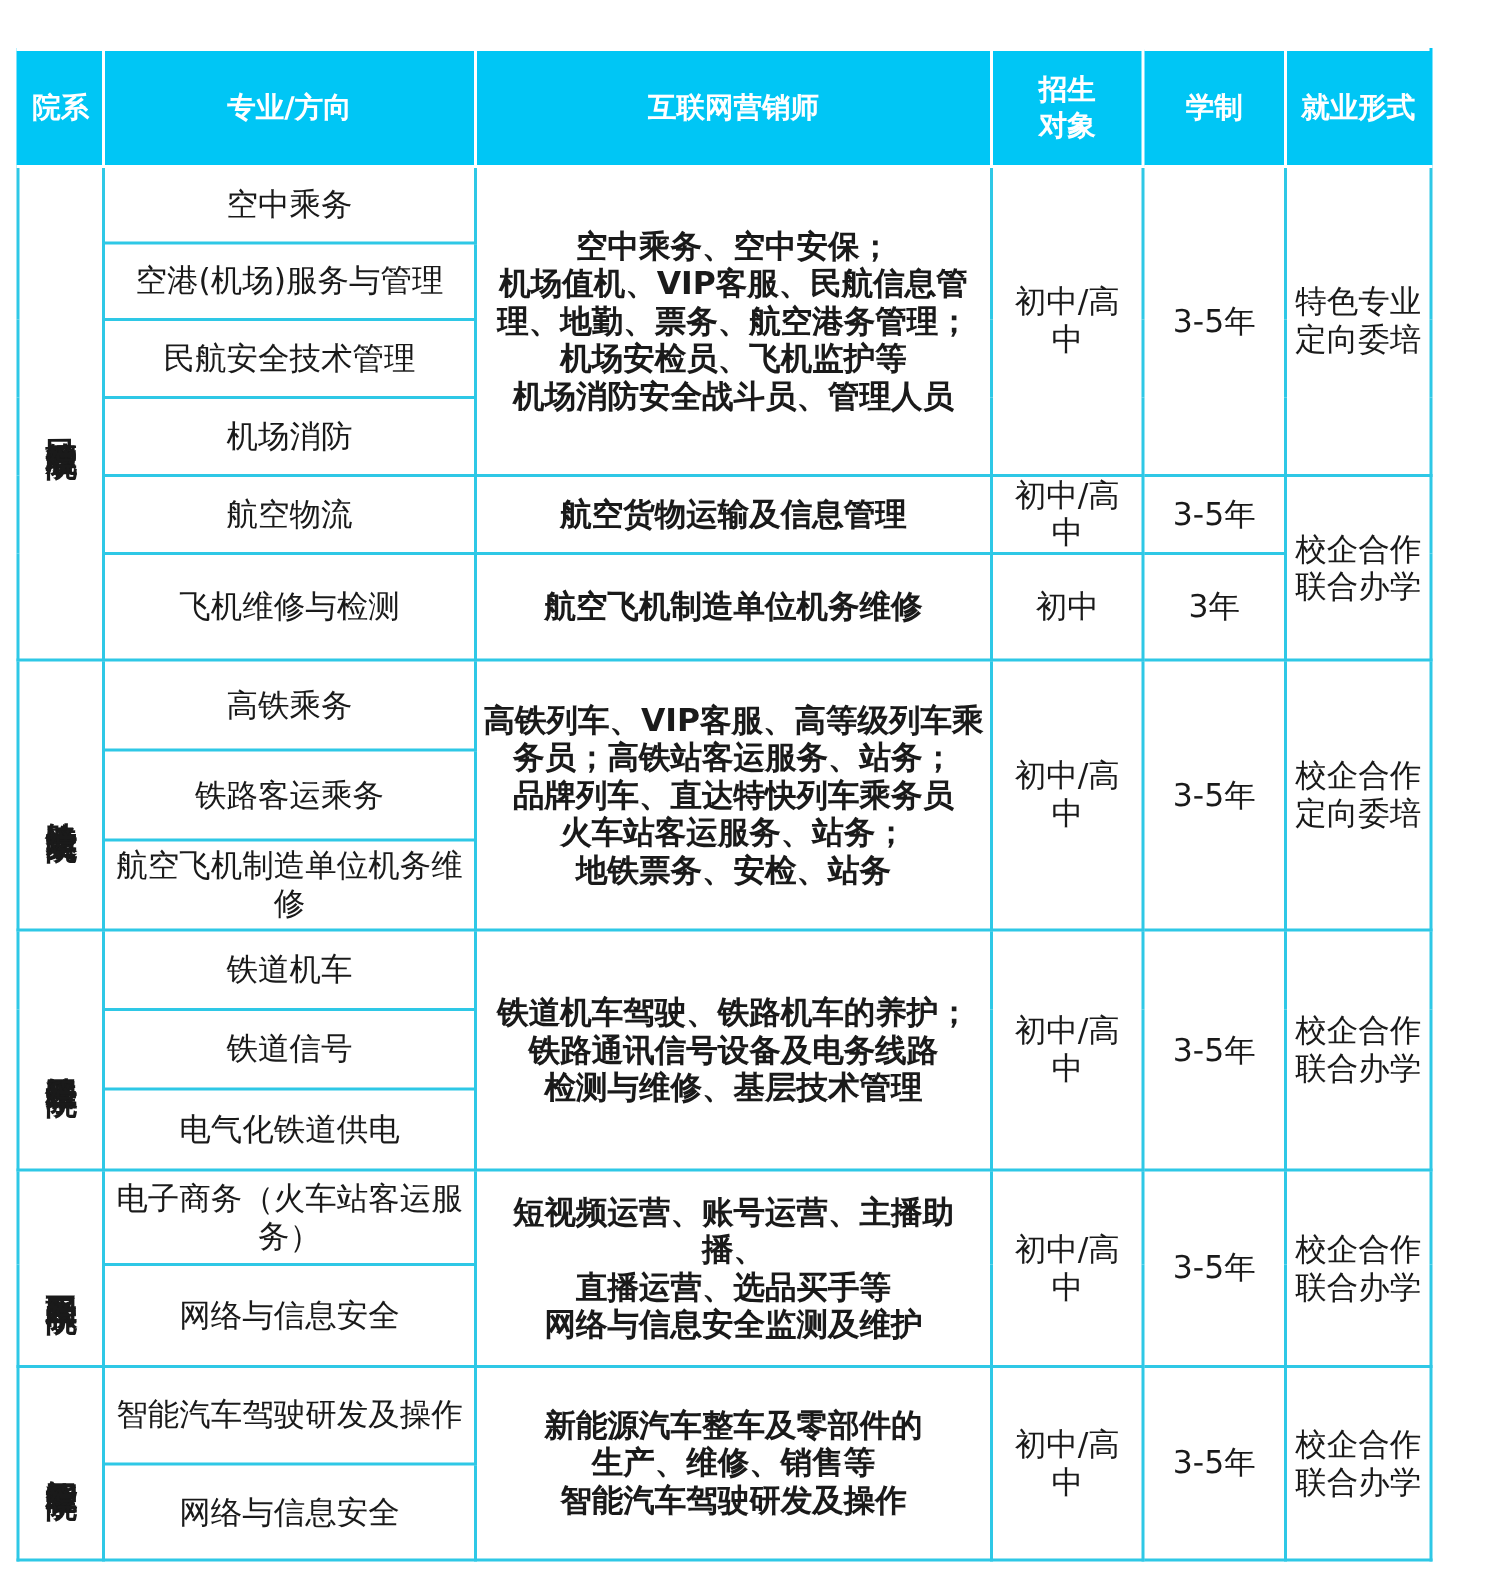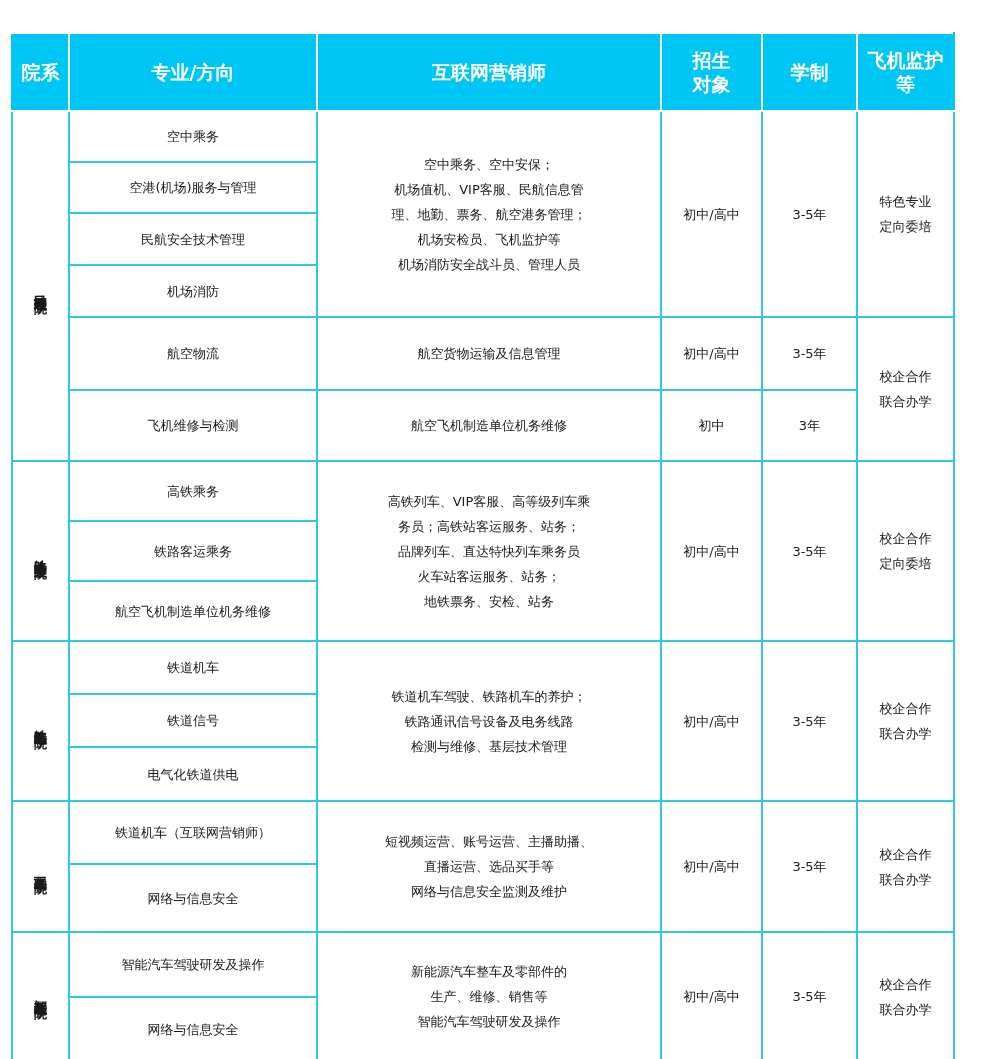--- a/index.html
+++ b/index.html
@@ -3,26 +3,26 @@
 <meta charset="utf-8">
 <style>
   html, body { margin: 0; padding: 0; background: #ffffff; }
   body { width: 1000px; height: 1059px; position: relative; overflow: hidden;
          font-family: "DejaVu Sans", "Liberation Sans", sans-serif; color: #1a1a1a; }
   .tbl { position: absolute; left: 11px; top: 32px; border-collapse: collapse; table-layout: fixed; }
   .tbl th, .tbl td { border: 2px solid #2ec8e6; text-align: center; vertical-align: middle; padding: 0 4px; }
   .tbl th { background: #00c6f5; color: #ffffff; font-weight: bold; font-size: 19px; border-color: #ffffff; height: 76px; line-height: 24px; }
   .tbl th:first-child { border-left-color: #00c6f5; }
   .tbl th:last-child { border-right-color: #00c6f5; }
-  .tbl td { font-size: 13px; line-height: 25px; margin-left: 13px; }
+  .tbl td { font-size: 21px; line-height: 25px; margin-left: 13px; }
   .college { font-weight: bold; font-size: 21px; line-height: 24px; padding: 0; }
   .college .v { writing-mode: vertical-lr; text-orientation: upright; display: inline-block; letter-spacing: 1px; }
   .college .v2 { writing-mode: vertical-lr; text-orientation: upright; display: inline-block; height: 75px; letter-spacing: 1px; }
   .major { font-size: 19px; }
-  .jobs { font-size: 18px; line-height: 25px; white-space: pre-line; }
+  .jobs { font-size: 18px; line-height: 25px; white-space: pre-line; font-weight: bold; }
   .form { font-size: 18px; line-height: 24px; white-space: pre-line; text-align: left; padding-left: 7px; }
   .hdr2 { white-space: pre-line; }
 </style>
 </head>
 <body>
 
 <table class="tbl">
   <colgroup>
     <col style="width:57px">
       <col style="width:248px">
@@ -32,21 +32,21 @@
       <col style="width:97px">
   </colgroup>
   <thead>
     <tr>
       <th>院系</th>
       <th>专业/方向</th>
       <th>互联网营销师</th>
       <th class="hdr2">招生
 对象</th>
       <th>学制</th>
-      <th>飞机监护等</th>
+      <th>就业形式</th>
     </tr>
   </thead>
   <tbody>
 
     <tr style="height:51px">
       <td class="college" rowspan="6"><span class="v">民航管理学院</span></td>
       <td class="major">空中乘务</td>
       <td class="jobs" rowspan="4">空中乘务、空中安保；
 机场值机、VIP客服、民航信息管
 理、地勤、票务、航空港务管理；
@@ -59,21 +59,21 @@
     </tr>
     <tr style="height:51px">
       <td class="major">空港(机场)服务与管理</td>
     </tr>
     <tr style="height:52px">
       <td class="major">民航安全技术管理</td>
     </tr>
     <tr style="height:52px">
       <td class="major">机场消防</td>
     </tr>
-    <tr style="height:73px">
+    <tr style="height:52px">
       <td class="major">航空物流</td>
       <td class="jobs">航空货物运输及信息管理</td>
       <td>初中/高中</td>
       <td>3-5年</td>
       <td class="form" rowspan="2">校企合作
 联合办学</td>
     </tr>
     <tr style="height:71px">
       <td class="major">飞机维修与检测</td>
       <td class="jobs">航空飞机制造单位机务维修</td>
@@ -114,21 +114,21 @@
     </tr>
     <tr style="height:53px">
       <td class="major">铁道信号</td>
     </tr>
     <tr style="height:54px">
       <td class="major">电气化铁道供电</td>
     </tr>
 
     <tr style="height:63px">
       <td class="college" rowspan="2"><span class="v">互联网学院</span></td>
-      <td class="major">铁道机车（互联网营销师）</td>
+      <td class="major">电子商务（火车站客运服务）</td>
       <td class="jobs" rowspan="2">短视频运营、账号运营、主播助播、
 直播运营、选品买手等
 网络与信息安全监测及维护</td>
       <td rowspan="2">初中/高中</td>
       <td rowspan="2">3-5年</td>
       <td class="form" rowspan="2">校企合作
 联合办学</td>
     </tr>
     <tr style="height:68px">
       <td class="major">网络与信息安全</td>

